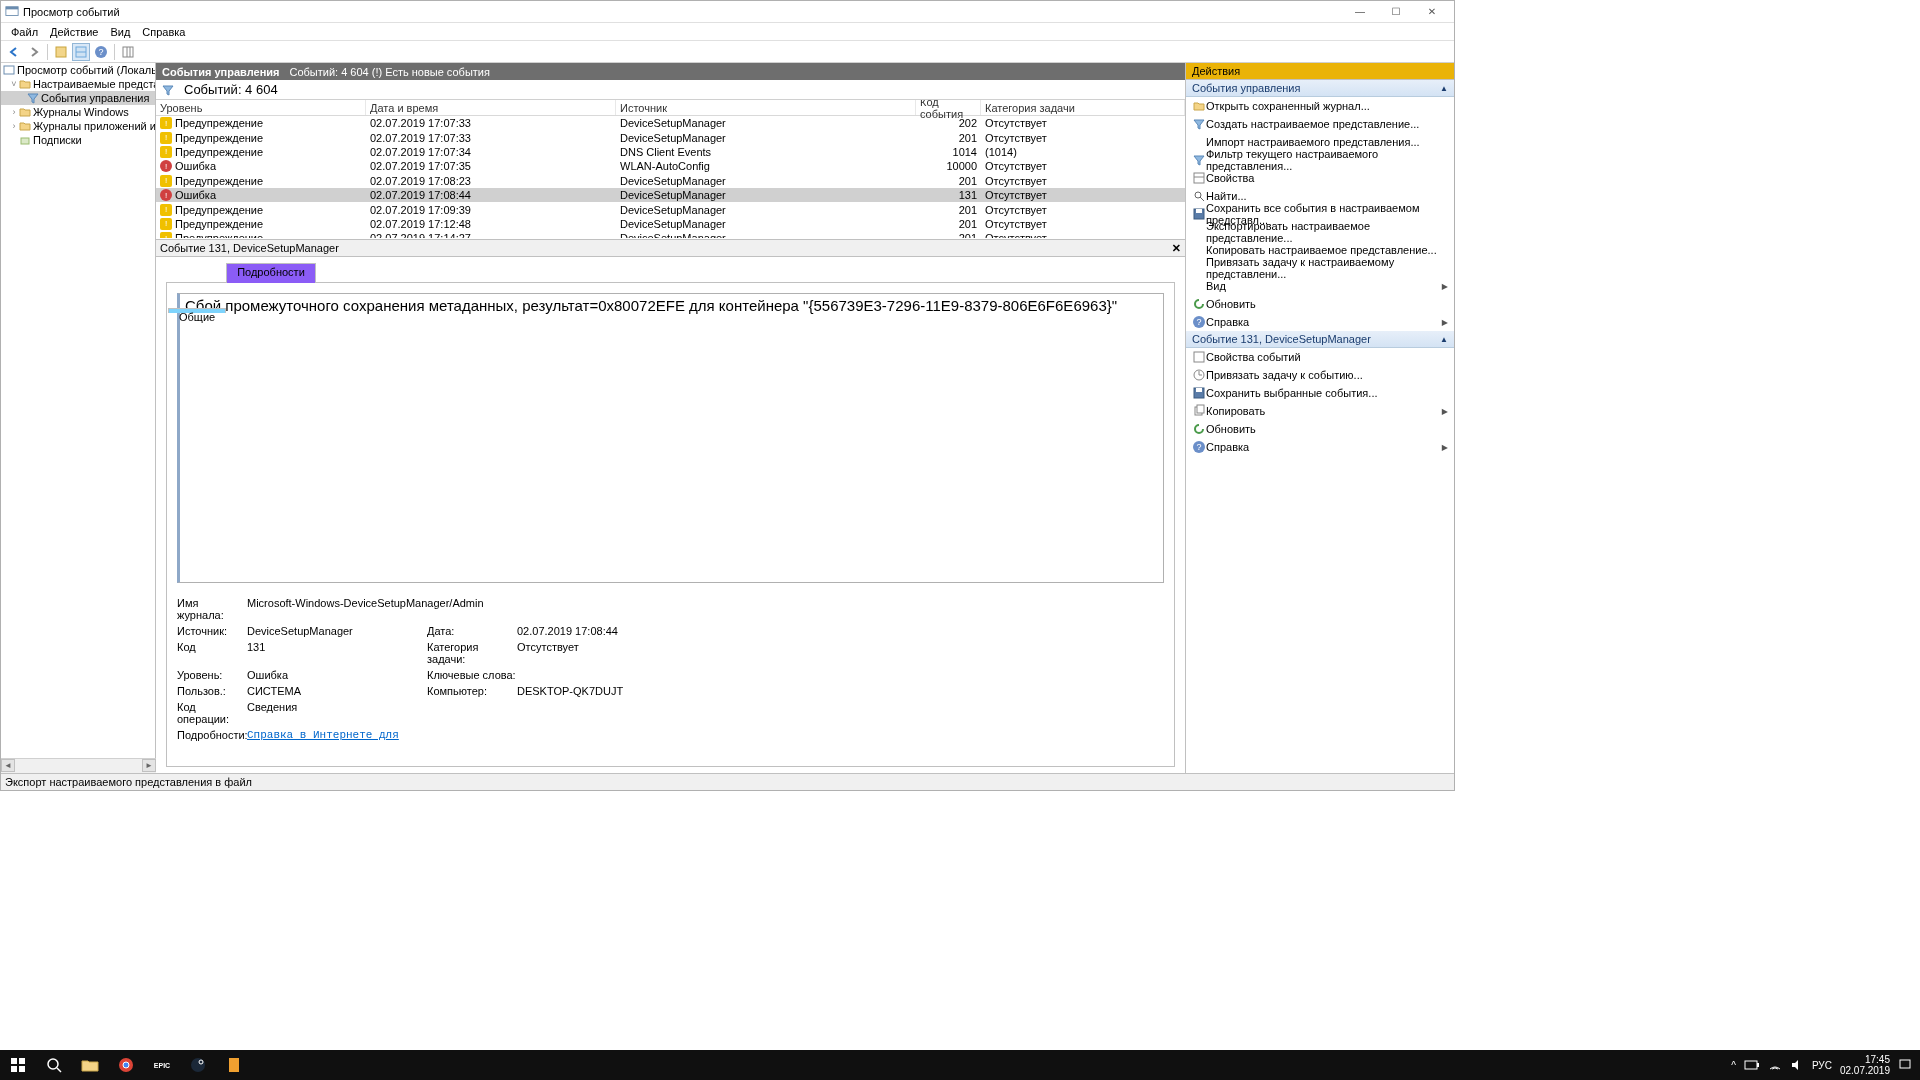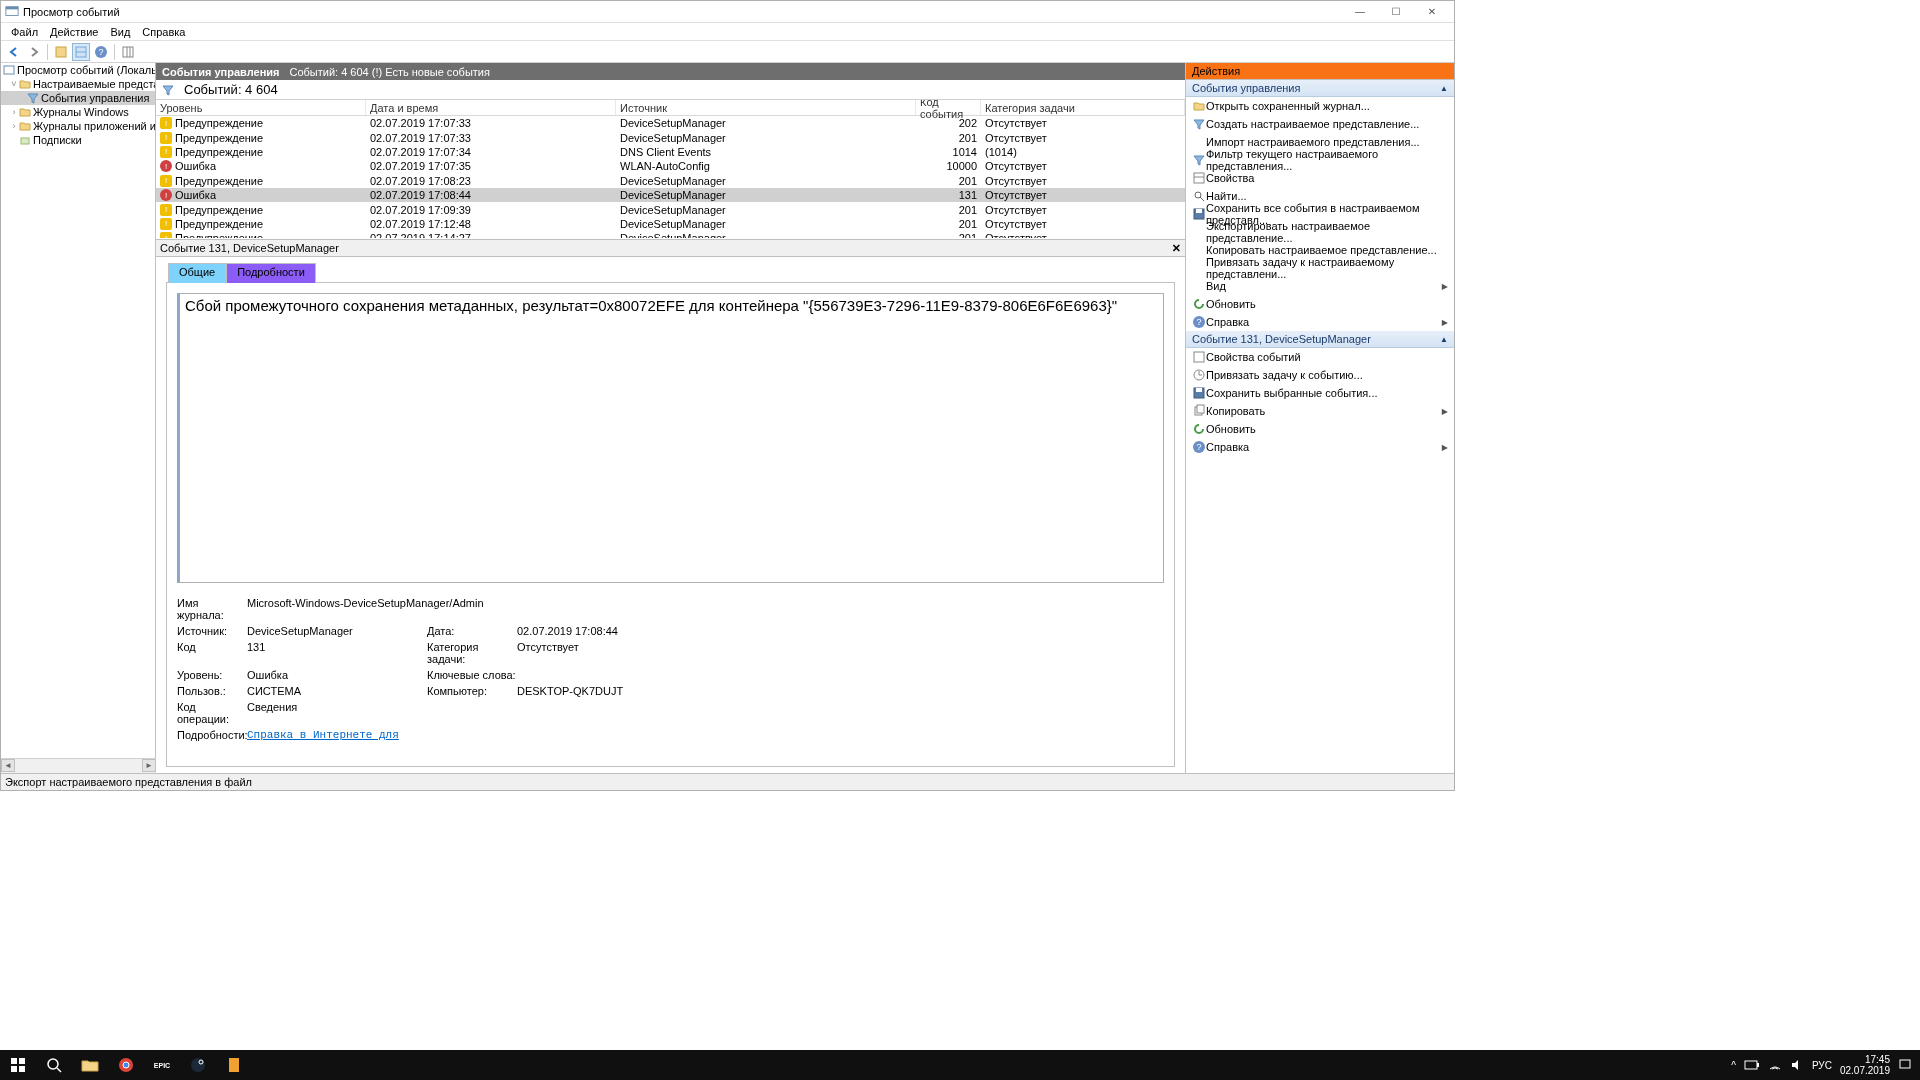--- a/index.html
+++ b/index.html
@@ -43,28 +43,28 @@
 .gcell.src { width: 300px; }
 .gcell.code { width: 65px; justify-content: flex-end; }
 .gcell.cat { flex: 1; }
 .eico { width: 12px; height: 12px; margin-right: 3px; flex: none; border-radius: 2px; display: flex; align-items: center; justify-content: center; font-size: 8px; color: #fff; }
 .eico.warn { background: #f0c000; }
 .eico.err { background: #d04040; border-radius: 50%; }
 .detail-hdr { height: 17px; background: #f0f0f0; border-bottom: 1px solid #c0c0c0; display: flex; align-items: center; padding: 0 4px; font-size: 11px; position: relative; }
 .detail-hdr .close { position: absolute; right: 4px; font-weight: bold; cursor: pointer; }
 .tabs { display: flex; height: 20px; margin: 5px 0 0 12px; font-size: 11px; }
 .tab { padding: 2px 10px; border: 1px solid #c0c0c0; border-bottom: none; background: #8b5cf6; position: relative; top: 1px; }
-.tab.active { background: #7dd3fc; z-index: 2; }
+.tab.active { background: #7dd3fc; z-index: 2; margin-top: 45px; }
 .detail-box { flex: 1; margin: 0 10px 6px 10px; border: 1px solid #c0c0c0; display: flex; flex-direction: column; padding: 10px; min-height: 0; }
 .msg { border: 1px solid #b0b0b0; border-left: 3px solid #8ea8c8; height: 290px; padding: 3px 5px; font-size: 15px; background: #fff; }
 .props { margin-top: 14px; font-size: 11px; display: grid; grid-template-columns: 70px 180px 90px 200px; row-gap: 4px; }
 .props a { color: #0066cc; text-decoration: underline; font-family: Liberation Mono, monospace; }
 .statusbar { height: 17px; border-top: 1px solid #c0c0c0; font-size: 11px; padding: 0 4px; display: flex; align-items: center; background: #f0f0f0; }
 .actions { width: 268px; display: flex; flex-direction: column; font-size: 11px; }
-.actions-hdr { height: 17px; background: #f97316; border-bottom: 1px solid #c0c0c0; padding: 0 6px; display: flex; align-items: center; font-weight: normal; }
+.actions-hdr { height: 17px; background: #eab308; border-bottom: 1px solid #c0c0c0; padding: 0 6px; display: flex; align-items: center; font-weight: normal; }
 .act-section { background: linear-gradient(#e7eff9, #d4e3f4); padding: 2px 6px; border-bottom: 1px solid #b8ccde; color: #1a3c6e; display: flex; align-items: center; }
 .act-section .arr { margin-left: auto; font-size: 8px; }
 .act-item { height: 18px; display: flex; align-items: center; padding: 0 6px; gap: 0; }
 .act-item .aico { width: 14px; height: 14px; flex: none; display: flex; align-items: center; justify-content: center; }
 .act-item .arr { margin-left: auto; font-size: 8px; color: #555; }
 .hscroll { height: 15px; background: #f0f0f0; border-top: 1px solid #d0d0d0; position: relative; }
 .hscroll .lbtn, .hscroll .rbtn { width: 14px; height: 13px; background: #e4e4e4; border: 1px solid #c0c0c0; position: absolute; top: 0; display:flex;align-items:center;justify-content:center;font-size:8px;color:#666; }
 .hscroll .lbtn { left: 0; } .hscroll .rbtn { right: 0; }
 .taskbar { position: absolute; left: 0; bottom: 0; width: 1920px; height: 30px; background: #101010; display: flex; align-items: center; }
 .tbitem { width: 36px; height: 30px; display: flex; align-items: center; justify-content: center; color: #fff; font-size: 14px; }

